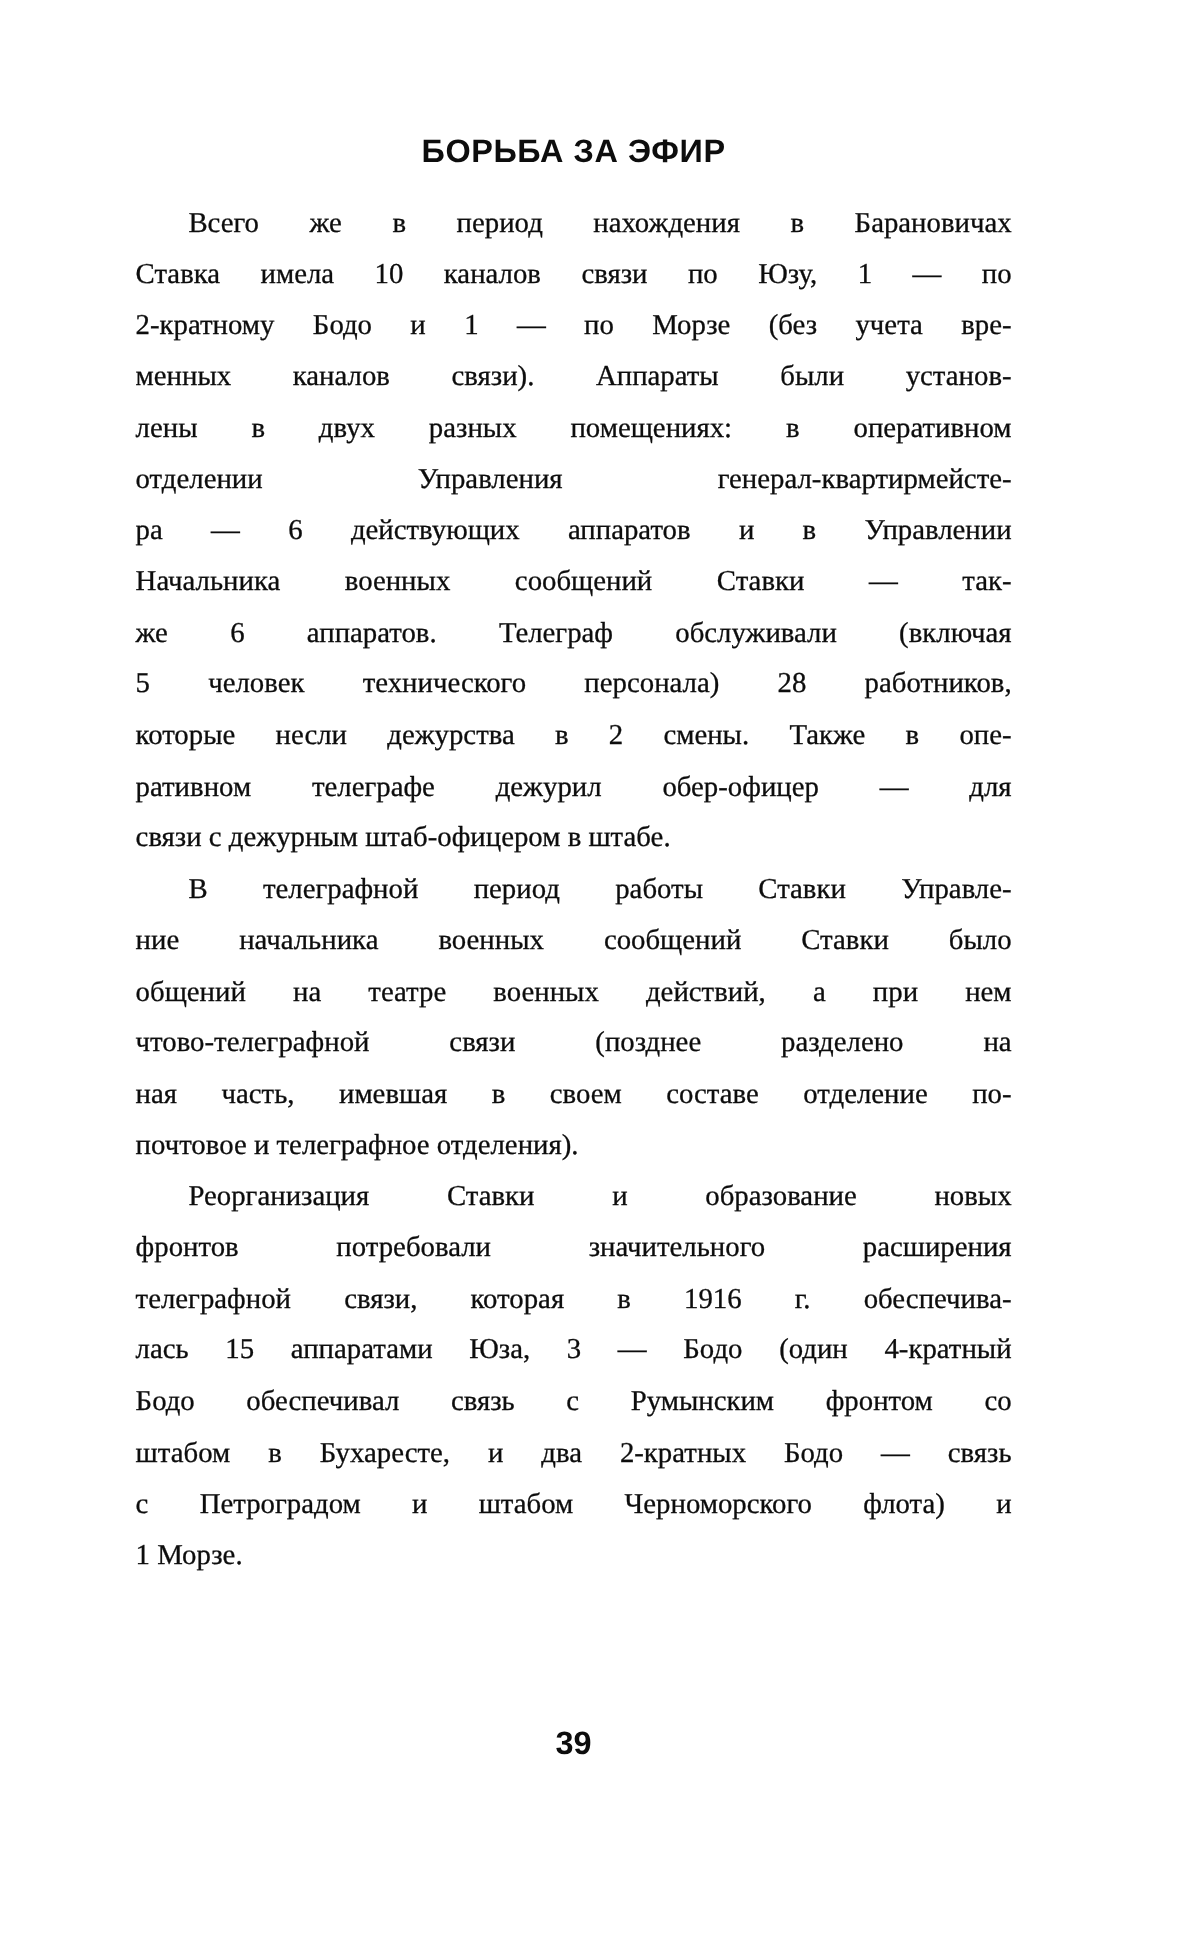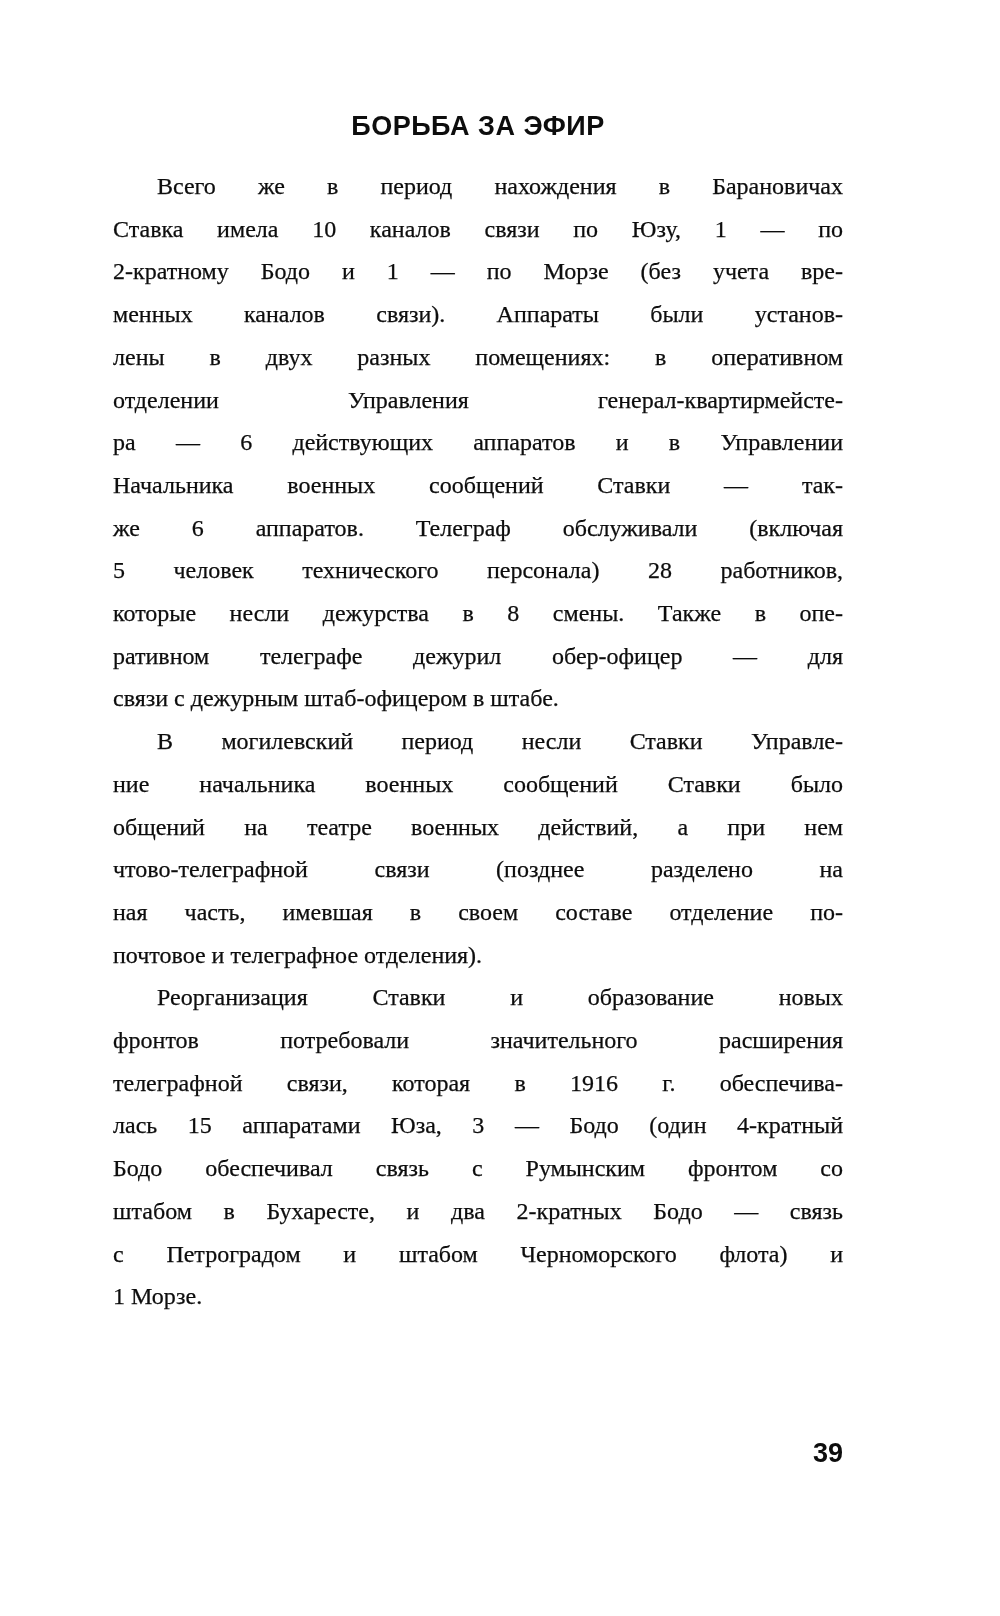--- a/index.html
+++ b/index.html
@@ -47,21 +47,21 @@
     text-align-last: left;
   }
   .line.indent {
     text-indent: 44px;
   }
   .page-number {
     position: absolute;
     left: 113px;
     top: 1438px;
     width: 730px;
-    text-align: right;
+    text-align: center;
     font-family: "Liberation Sans", sans-serif;
     font-weight: 700;
     font-size: 27px;
     line-height: 30px;
     color: #0d0d0d;
   }
 </style>
 </head>
 <body>
 
@@ -74,25 +74,25 @@
     <div class="line indent">Всего же в период нахождения в Барановичах</div>
     <div class="line">Ставка имела 10 каналов связи по Юзу, 1 — по</div>
     <div class="line">2-кратному Бодо и 1 — по Морзе (без учета вре-</div>
     <div class="line">менных каналов связи). Аппараты были установ-</div>
     <div class="line">лены в двух разных помещениях: в оперативном</div>
     <div class="line">отделении Управления генерал-квартирмейсте-</div>
     <div class="line">ра — 6 действующих аппаратов и в Управлении</div>
     <div class="line">Начальника военных сообщений Ставки — так-</div>
     <div class="line">же 6 аппаратов. Телеграф обслуживали (включая</div>
     <div class="line">5 человек технического персонала) 28 работников,</div>
-    <div class="line">которые несли дежурства в 8 смены. Также в опе-</div>
+    <div class="line">которые несли дежурства в 2 смены. Также в опе-</div>
     <div class="line">ративном телеграфе дежурил обер-офицер — для</div>
     <div class="line para-end">связи с дежурным штаб-офицером в штабе.</div>
 
-    <div class="line indent">В могилевский период несли Ставки Управле-</div>
+    <div class="line indent">В телеграфной период работы Ставки Управле-</div>
     <div class="line">ние начальника военных сообщений Ставки было</div>
     <div class="line">общений на театре военных действий, а при нем</div>
     <div class="line">чтово-телеграфной связи (позднее разделено на</div>
     <div class="line">ная часть, имевшая в своем составе отделение по-</div>
     <div class="line para-end">почтовое и телеграфное отделения).</div>
 
     <div class="line indent">Реорганизация Ставки и образование новых</div>
     <div class="line">фронтов потребовали значительного расширения</div>
     <div class="line">телеграфной связи, которая в 1916 г. обеспечива-</div>
     <div class="line">лась 15 аппаратами Юза, 3 — Бодо (один 4-кратный</div>

